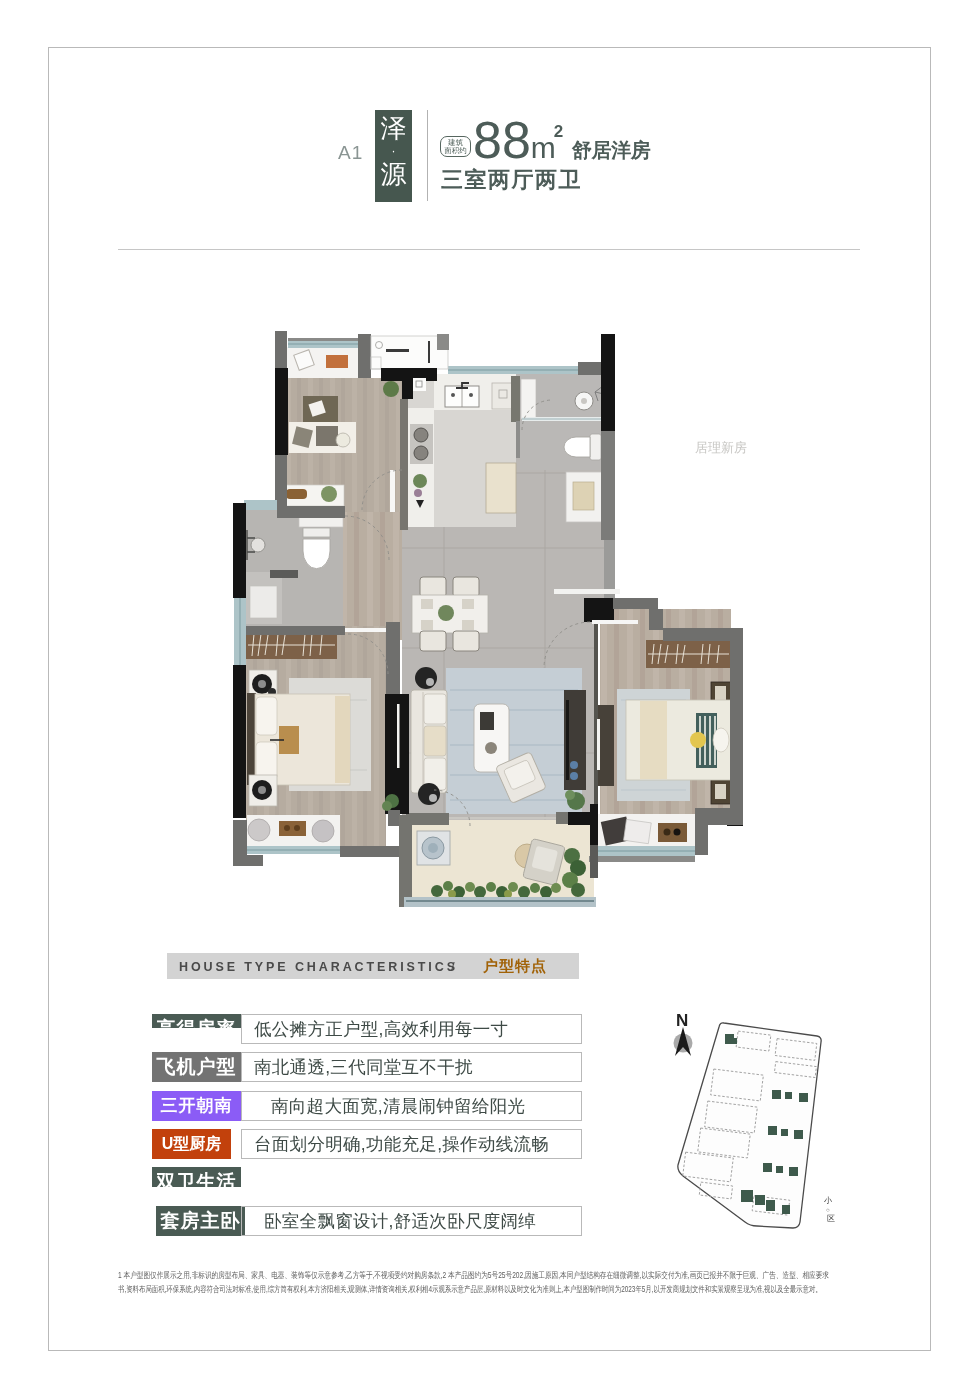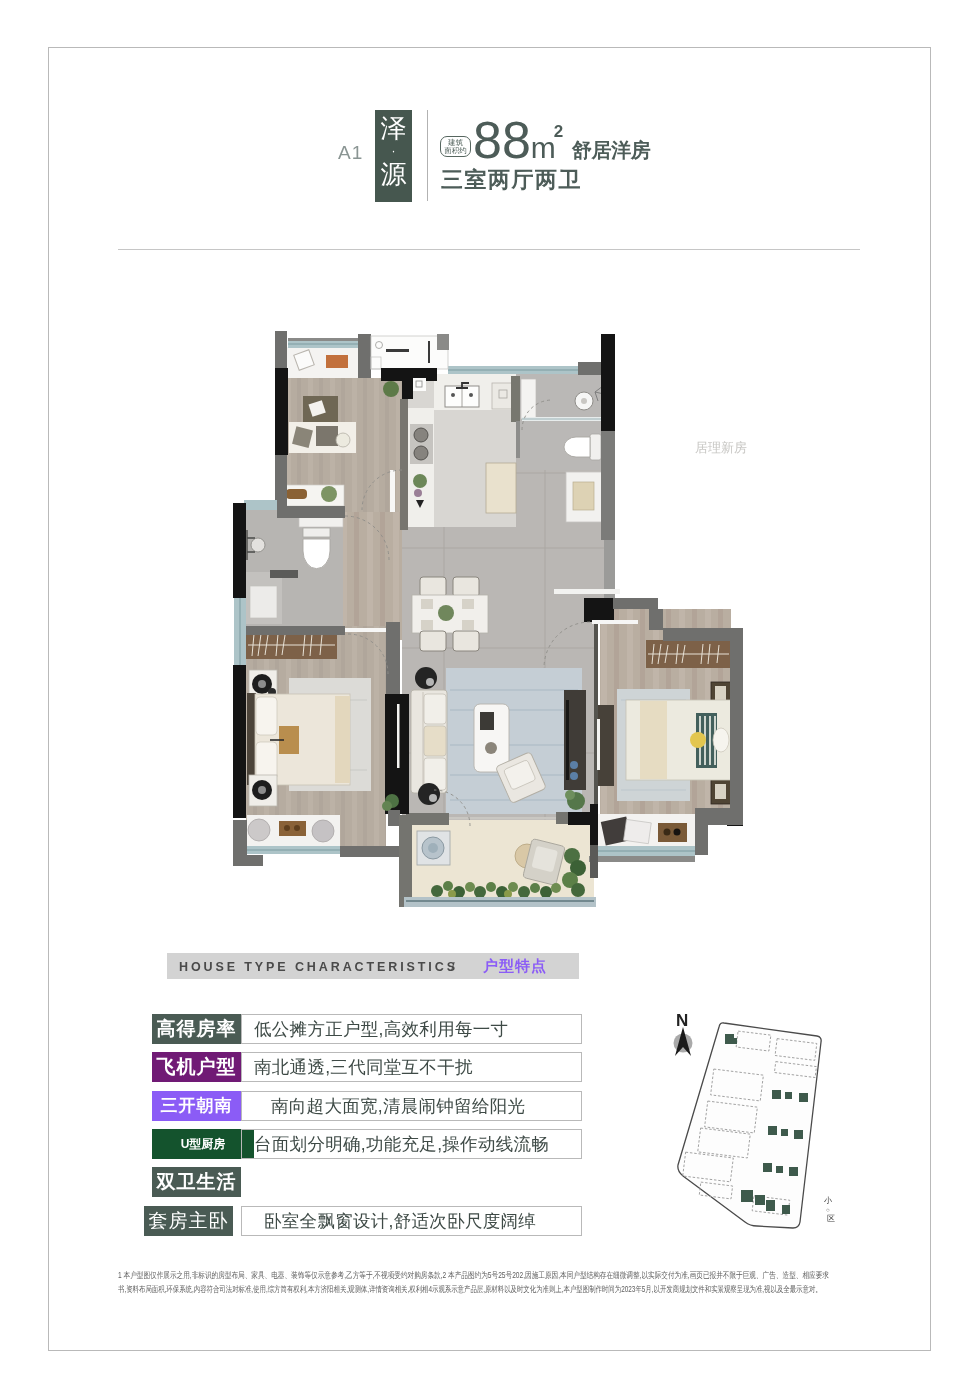--- a/index.html
+++ b/index.html
@@ -444,37 +444,37 @@
 <path d="M522,430 a30,30 0 0 1 30,-30"></path>
 <path d="M348,634 a40,40 0 0 1 40,40"></path>
 <path d="M590,622 a46,46 0 0 0 -46,46"></path>
 <path d="M470,826 a36,36 0 0 0 -36,-36"></path>
 </g>
 </svg>
 
 <div class="abs" style="left:167px;top:953px;width:412px;height:26px;background:#d3d3d3;"></div>
 <div class="abs" style="left:179px;top:960px;font-size:12.5px;color:#4a4a4a;letter-spacing:2.9px;font-weight:bold;">HOUSE TYPE CHARACTERISTICS</div>
 <div class="abs" style="left:451px;top:959px;font-size:13px;color:#4a4a4a;">/</div>
-<div class="abs" style="left:483px;top:957px;font-size:15px;color:#8b5cf6;font-weight:bold;letter-spacing:1px;text-align:right;">户型特点</div>
-
-<div class="abs" style="left:152px;top:1014px;width:89px;height:30px;background:#4a5b54;color:#fff;font-size:19px;font-weight:bold;text-align:center;line-height:30px;letter-spacing:1px;">高得房率</div>
+<div class="abs" style="left:483px;top:957px;font-size:15px;color:#a16207;font-weight:bold;letter-spacing:1px;text-align:right;">户型特点</div>
+
+<div class="abs" style="left:152px;top:1014px;width:89px;height:14px;background:#4a5b54;color:#fff;font-size:19px;font-weight:bold;text-align:center;line-height:30px;letter-spacing:1px;">高得房率</div>
 <div class="abs" style="left:241px;top:1014px;width:341px;height:30px;border:1px solid #b9b9b9;color:#3e4a46;font-size:17.5px;line-height:28px;padding-left:12px;letter-spacing:0.3px;">低公摊方正户型,高效利用每一寸</div>
 
-<div class="abs" style="left:152px;top:1052px;width:89px;height:30px;background:#701a75;color:#fff;font-size:19px;font-weight:bold;text-align:center;line-height:30px;letter-spacing:1px;">飞机户型</div>
+<div class="abs" style="left:152px;top:1052px;width:89px;height:30px;background:#737373;color:#fff;font-size:19px;font-weight:bold;text-align:center;line-height:30px;letter-spacing:1px;">飞机户型</div>
 <div class="abs" style="left:241px;top:1052px;width:341px;height:30px;border:1px solid #b9b9b9;color:#3e4a46;font-size:17.5px;line-height:28px;padding-left:12px;letter-spacing:0.3px;">南北通透,三代同堂互不干扰</div>
 
 <div class="abs" style="left:152px;top:1091px;width:89px;height:30px;background:#8b5cf6;color:#fff;font-size:17px;font-weight:bold;text-align:center;line-height:30px;letter-spacing:1px;">三开朝南</div>
 <div class="abs" style="left:241px;top:1091px;width:341px;height:30px;border:1px solid #b9b9b9;color:#3e4a46;font-size:17.5px;line-height:28px;padding-left:29px;letter-spacing:0.3px;">南向超大面宽,清晨闹钟留给阳光</div>
 
-<div class="abs" style="left:152px;top:1129px;width:102px;height:30px;background:#14532d;color:#fff;font-size:12px;font-weight:bold;text-align:center;line-height:30px;">U型厨房</div>
+<div class="abs" style="left:152px;top:1129px;width:79px;height:30px;background:#c2410c;color:#fff;font-size:16px;font-weight:bold;text-align:center;line-height:30px;">U型厨房</div>
 <div class="abs" style="left:241px;top:1129px;width:341px;height:30px;border:1px solid #b9b9b9;color:#3e4a46;font-size:17.5px;line-height:28px;padding-left:12px;letter-spacing:0.3px;">台面划分明确,功能充足,操作动线流畅</div>
 
-<div class="abs" style="left:152px;top:1167px;width:89px;height:30px;background:#4a5b54;color:#fff;font-size:19px;font-weight:bold;text-align:center;line-height:30px;letter-spacing:1px;">双卫生活</div>
-
-<div class="abs" style="left:144px;top:1206px;width:89px;height:30px;background:#4a5b54;color:#fff;font-size:19px;font-weight:normal;text-align:center;line-height:30px;letter-spacing:1px;">套房主卧</div>
+<div class="abs" style="left:152px;top:1167px;width:89px;height:20px;background:#4a5b54;color:#fff;font-size:19px;font-weight:bold;text-align:center;line-height:30px;letter-spacing:1px;">双卫生活</div>
+
+<div class="abs" style="left:156px;top:1206px;width:89px;height:30px;background:#4a5b54;color:#fff;font-size:19px;font-weight:bold;text-align:center;line-height:30px;letter-spacing:1px;">套房主卧</div>
 <div class="abs" style="left:241px;top:1206px;width:341px;height:30px;border:1px solid #b9b9b9;color:#3e4a46;font-size:17.5px;line-height:28px;padding-left:22px;letter-spacing:0.3px;">卧室全飘窗设计,舒适次卧尺度阔绰</div>
 
 <svg class="abs" style="left:655px;top:1000px;" width="190" height="240" viewBox="655 1000 190 240" xmlns="http://www.w3.org/2000/svg">
 
 <text x="676" y="1026" font-family="Liberation Sans, sans-serif" font-size="17" font-weight="bold" fill="#222222">N</text>
 
 <circle cx="683" cy="1043" r="9.5" fill="#aaaaaa"></circle>
 <polygon points="683,1027 675,1056 683,1047 691,1056" fill="#1a1a1a"></polygon>
 
 <path d="M724,1023 L817,1036 Q822,1037 821,1042 L800,1222 Q799,1228 793,1228 L757,1226 Q750,1226 745,1222 L683,1176 Q677,1171 678,1165 L719,1027 Q720,1022 724,1023 Z" fill="#fdfdfd" stroke="#4a4a4a" stroke-width="1.3"></path>

